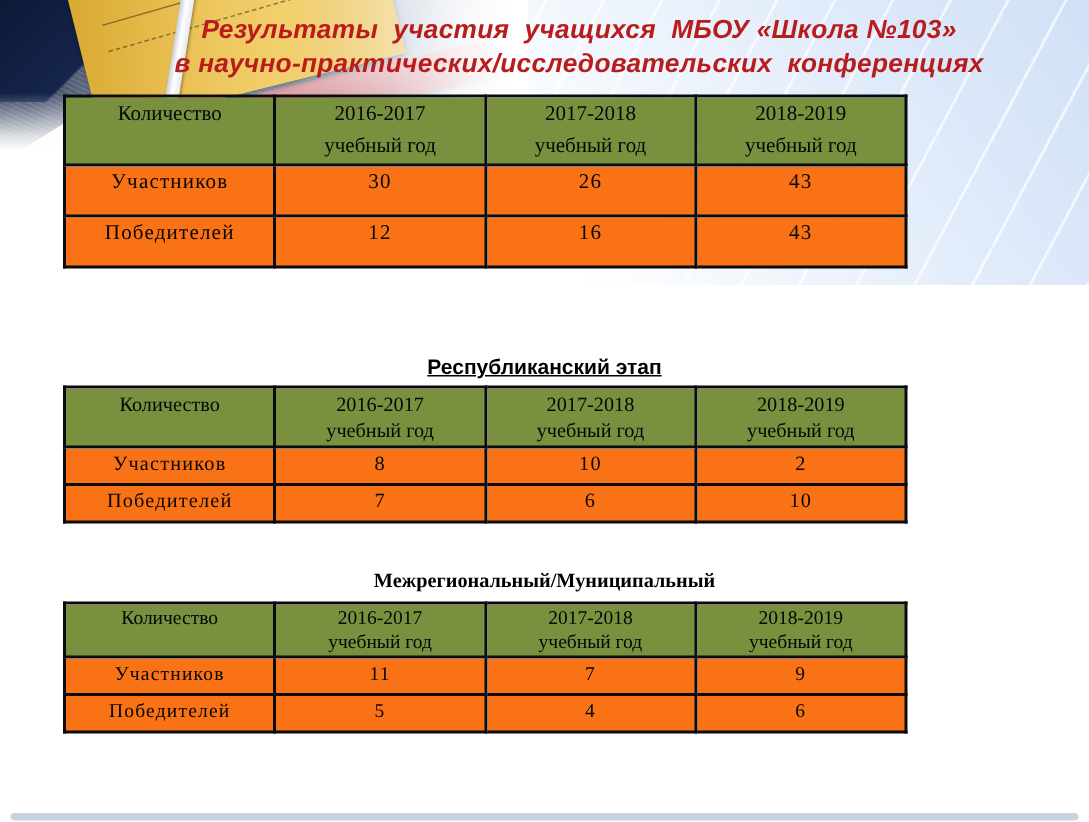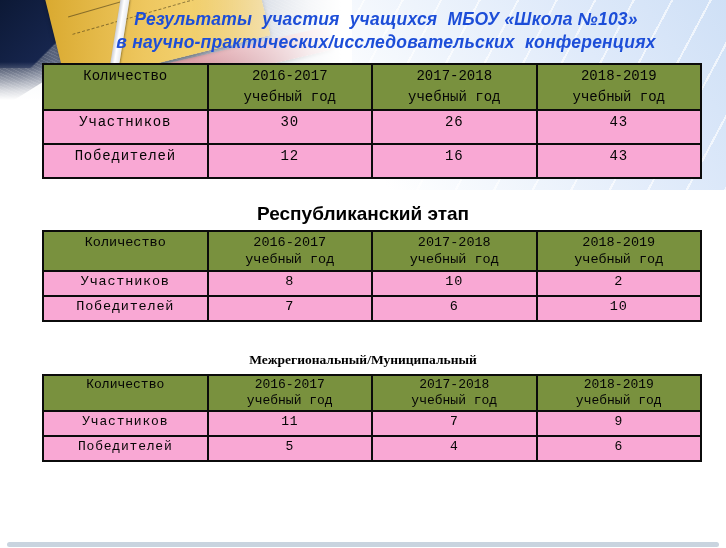--- a/index.html
+++ b/index.html
@@ -46,39 +46,39 @@
       linear-gradient(90deg,rgba(255,255,255,0) 55%,rgba(255,255,255,.85) 88%,#fff 97%),
       linear-gradient(180deg,rgba(255,255,255,0) 62%,rgba(255,255,255,.8) 90%,#fff 100%);}
 
   .footer-bar{position:absolute;left:7px;right:7px;bottom:1px;height:5px;
     background:#c9d4df;border-radius:3px;z-index:4;}
 
   
   .slide-title{position:relative;z-index:5;padding:8px 6px 0 52px;text-align:center;}
   .slide-title .line{
     font-family:"Liberation Sans",sans-serif;font-weight:bold;font-style:italic;
-    font-size:17.5px;line-height:1.34;color:#1d4ed8;white-space:pre-wrap;letter-spacing:.2px;
+    font-size:17.5px;line-height:1.34;color:#b91c1c;white-space:pre-wrap;letter-spacing:.2px;
   }
   .sec-heading{position:relative;z-index:5;text-align:center;color:#000;white-space:pre-wrap;}
   .sec-heading.serif-lg{font-family:"Liberation Serif",serif;font-weight:bold;font-size:16.5px;margin-top:7px;}
-  .sec-heading.sans-md {font-family:"Liberation Sans",sans-serif;font-weight:bold;font-size:19px;margin-top:24px;}
+  .sec-heading.sans-md {font-family:"Liberation Sans",sans-serif;font-weight:bold;font-size:14px;margin-top:57px;text-decoration:underline;}
   .sec-heading.serif-sm{font-family:"Liberation Serif",serif;font-weight:bold;font-size:13.5px;margin-top:30px;}
 
   
   table.data-table{
     position:relative;z-index:5;border-collapse:collapse;table-layout:fixed;
-    width:660px;margin-left:42px;text-align:center;
-    font-family:Liberation Mono, monospace;color:#050505;
+    width:563px;margin-left:42px;text-align:center;
+    font-family:Liberation Serif, serif;color:#050505;
   }
   .data-table th,.data-table td{
     border:2px solid #0b0b0b;box-sizing:border-box;
     vertical-align:top;font-weight:normal;overflow:hidden;
   }
   .data-table th{background:#79913E;white-space:pre-wrap;}
-  .data-table td{background:#f9a8d4;letter-spacing:.8px;}
+  .data-table td{background:#f97316;letter-spacing:.8px;}
   .t1{margin-top:8px;font-size:14px;}
   .t1 th{height:45px;line-height:1.5;padding-top:1px;}
   .t1 td{height:34px;padding-top:3px;}
   .t2{margin-top:5px;font-size:13.5px;}
   .t2 th{height:38px;line-height:1.3;padding-top:2px;}
   .t2 td{height:25px;padding-top:2px;}
   .t3{margin-top:6px;font-size:13px;}
   .t3 th{height:33px;line-height:1.22;padding-top:1px;}
   .t3 td{height:25px;padding-top:2px;}
 </style>

